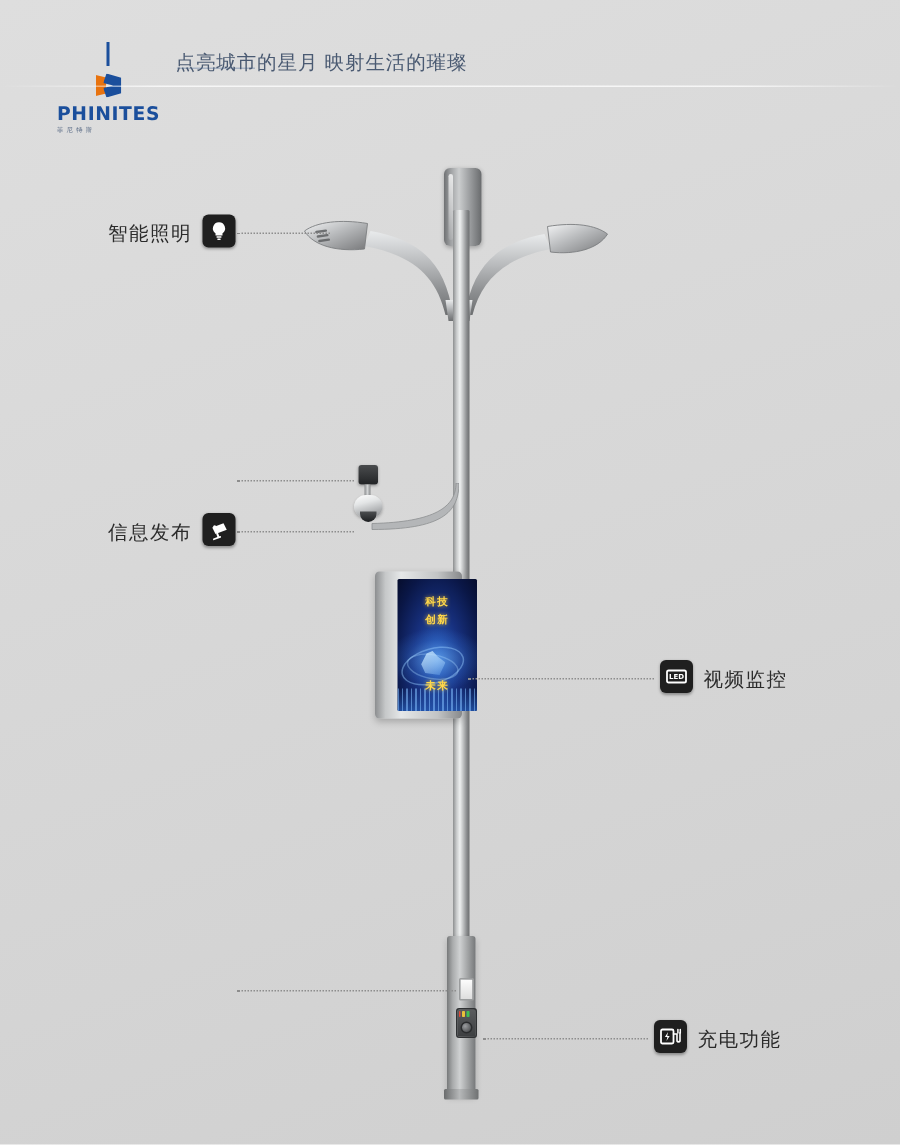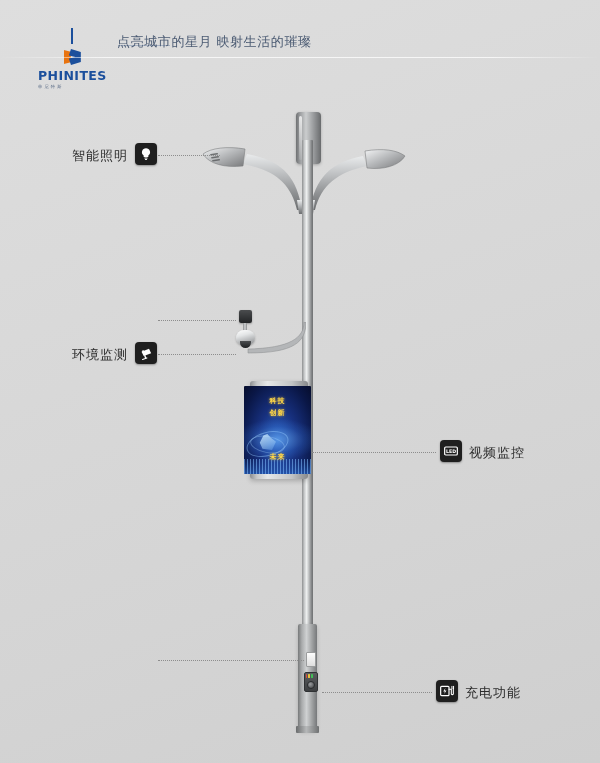--- a/index.html
+++ b/index.html
@@ -74,21 +74,21 @@
   .cam-dome{position:absolute;left:236px;top:330px;width:19px;height:15px;border-radius:9px 9px 8px 8px;
       background:linear-gradient(165deg,#ffffff 0%,#e3e5e6 35%,#b0b2b4 70%,#8e9092 100%);
       box-shadow:0 1px 2px rgba(0,0,0,.25);}
   .cam-lens{position:absolute;left:240px;top:341px;width:11px;height:7px;border-radius:0 0 6px 6px;
       background:linear-gradient(180deg,#4c4e50,#1d1f21);}
 
   
   .screen-frame{position:absolute;left:250px;top:381px;width:58px;height:98px;border-radius:3px;
       background:linear-gradient(90deg,#8c8e90 0%,#c6c8c9 12%,#e5e7e8 30%,#c2c4c5 72%,#87898b 100%);
       box-shadow:0 2px 5px rgba(0,0,0,.22);}
-  .screen{position:absolute;left:244px;top:386px;width:67px;height:88px;border-radius:1px;overflow:hidden;
+  .screen{position:absolute;left:265px;top:386px;width:53px;height:88px;border-radius:1px;overflow:hidden;
       background:radial-gradient(ellipse at 50% 62%,#2c63c4 0%,#17307e 42%,#0a1747 78%,#060d2c 100%);}
   .screen .glow{position:absolute;left:-12%;top:38%;width:124%;height:46%;
       background:radial-gradient(ellipse at 50% 50%,rgba(120,190,255,.55) 0%,rgba(60,130,230,.22) 45%,rgba(0,0,0,0) 72%);}
   .screen .orbit{position:absolute;left:2px;top:46px;width:41px;height:22px;border:1px solid rgba(150,205,255,.45);
       border-radius:50%;transform:rotate(-16deg);}
   .screen .orbit2{position:absolute;left:6px;top:50px;width:33px;height:15px;border:1px solid rgba(170,215,255,.35);
       border-radius:50%;transform:rotate(10deg);}
   .screen .hand{position:absolute;left:14px;top:48px;width:18px;height:16px;border-radius:3px;
       background:linear-gradient(150deg,rgba(205,235,255,.9),rgba(95,160,235,.35));
       clip-path:polygon(10% 55%,30% 10%,52% 0,70% 22%,100% 48%,78% 100%,25% 92%);}
@@ -201,21 +201,21 @@
       <svg width="14" height="14" viewBox="0 0 24 24" fill="#fff">
         <path d="M12 2a7 7 0 0 0-4 12.7V17h8v-2.3A7 7 0 0 0 12 2z"></path>
         <rect x="9" y="18" width="6" height="1.7" rx=".8"></rect>
         <rect x="10" y="20.6" width="4" height="1.6" rx=".8"></rect>
       </svg>
     </span>
   </div>
 
 
   <div class="label" style="left:72px;top:342px">
-    <span class="txt">环境监测</span>
+    <span class="txt">信息发布</span>
     <span class="ico">
       <svg width="15" height="15" viewBox="0 0 24 24" fill="#fff">
         <path d="M4 9 L16 4.5 L19.5 11.5 L7.5 16 Z"></path>
         <rect x="8" y="15" width="2.2" height="5" transform="rotate(-20 9 15)"></rect>
         <rect x="4.5" y="19.5" width="9" height="1.8" rx=".8" transform="rotate(-20 9 20)"></rect>
         <circle cx="6.6" cy="8.3" r="1.7"></circle>
       </svg>
     </span>
   </div>
 

